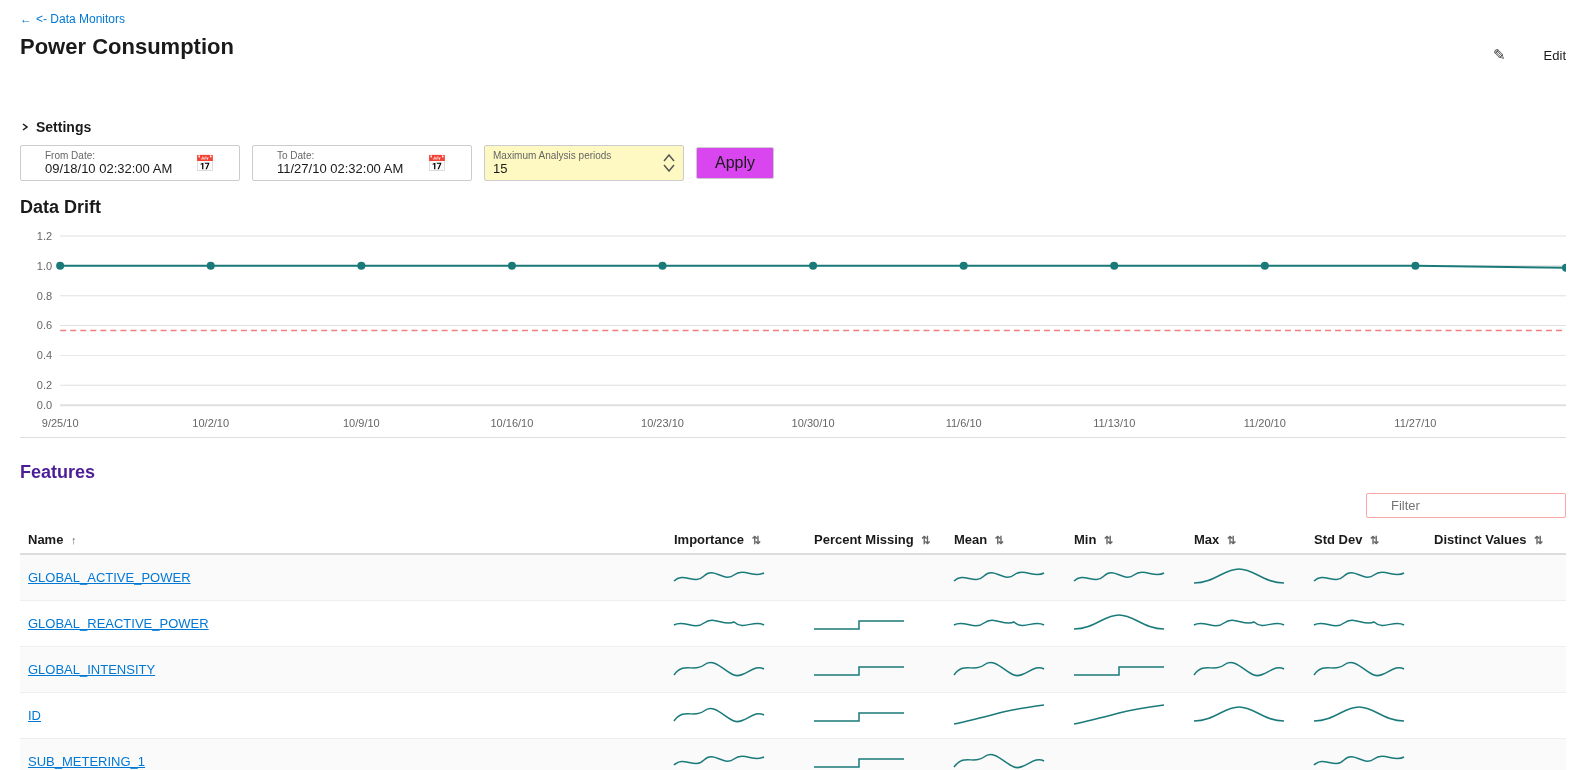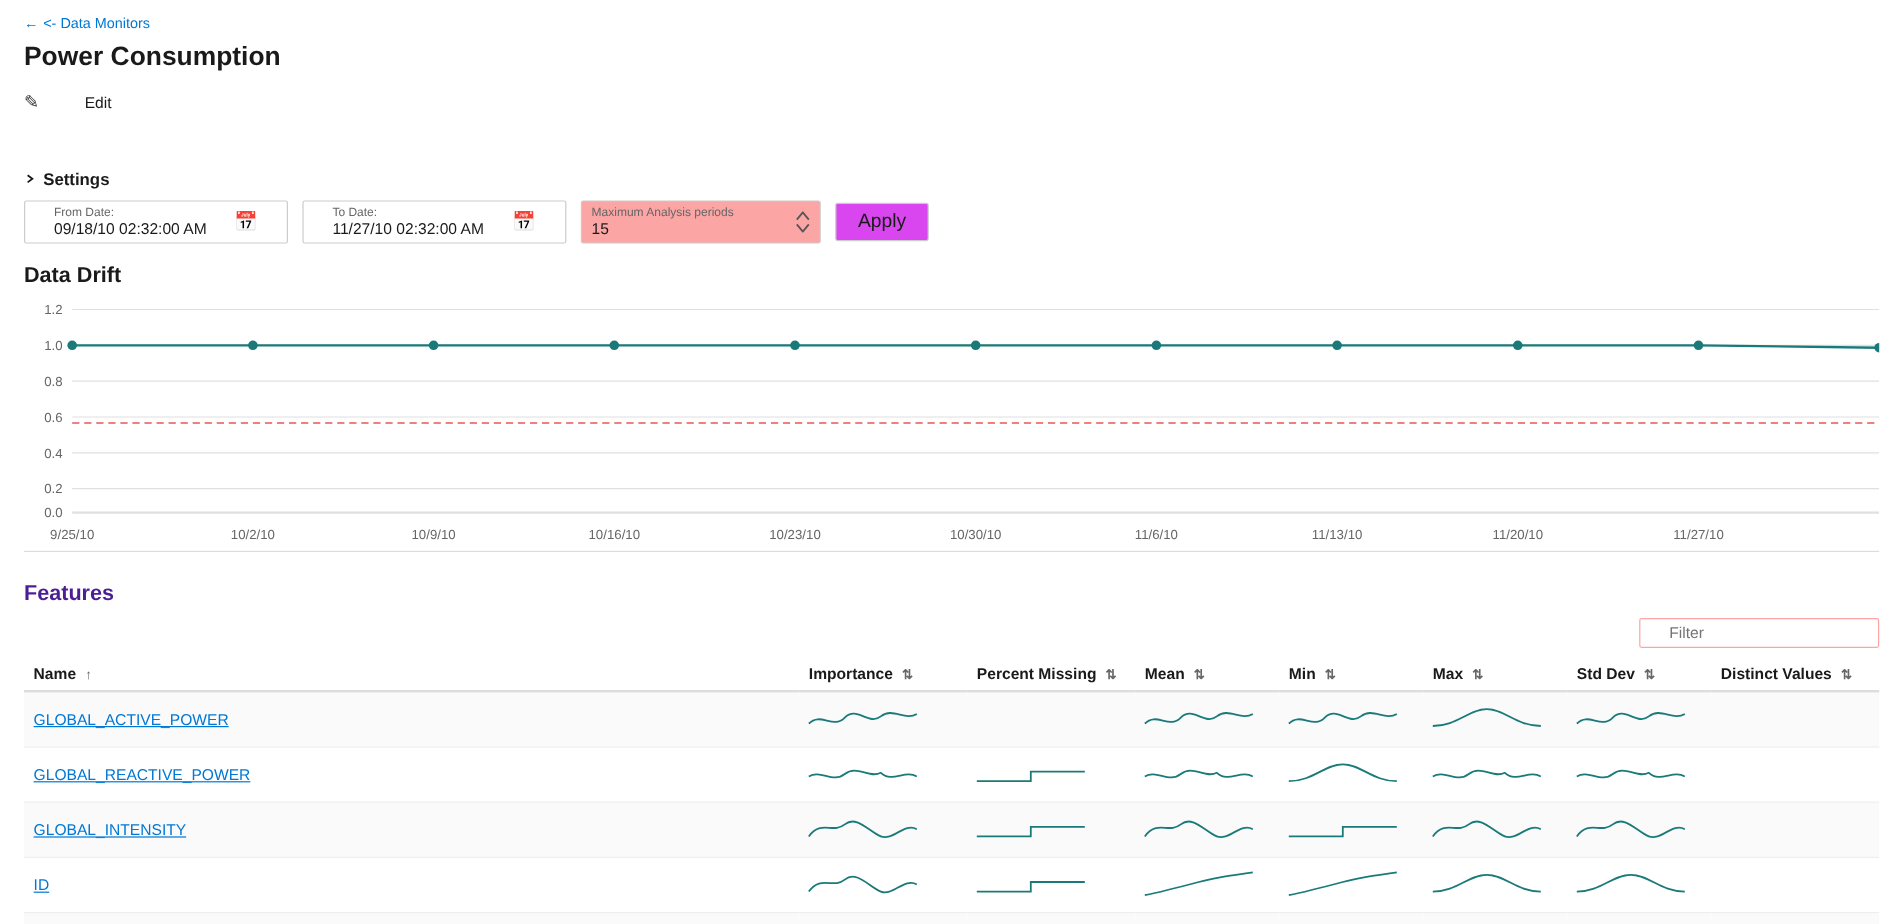--- a/index.html
+++ b/index.html
@@ -14,21 +14,21 @@
     .settings-section { margin-bottom: 16px; }
     .settings-header { display: flex; align-items: center; gap: 6px; font-weight: 600; font-size: 14px; color: #1a1a1a; cursor: pointer; margin-bottom: 10px; margin-top: 47px; }
     
     .settings-controls { display: flex; align-items: center; gap: 12px; }
     
     .date-input-wrap { border: 1px solid #ccc; border-radius: 2px; padding: 4px 24px; background: #fff; display: flex; align-items: center; justify-content: space-between; min-width: 220px; }
     .date-input-wrap .label { font-size: 10px; color: #666; display: block; }
     .date-input-wrap .value { font-size: 13px; color: #1a1a1a; }
     .date-input-wrap .cal-icon { color: #555; font-size: 16px; cursor: pointer; }
     
-    .max-analysis-wrap { border: 1px solid #ccc; border-radius: 2px; padding: 4px 8px; background: #fca5a5; display: flex; align-items: center; justify-content: space-between; min-width: 200px; }
+    .max-analysis-wrap { border: 1px solid #ccc; border-radius: 2px; padding: 4px 8px; background: #fef9c3; display: flex; align-items: center; justify-content: space-between; min-width: 200px; }
     .max-analysis-wrap .label { font-size: 10px; color: #666; display: block; }
     .max-analysis-wrap .value { font-size: 13px; color: #1a1a1a; }
     .max-analysis-arrows { display: flex; flex-direction: column; gap: 2px; cursor: pointer; }
     
     .apply-btn { border: 1px solid #ccc; background: #d946ef; padding: 6px 18px; border-radius: 2px; cursor: pointer; font-size: 16px; color: #1a1a1a; }
     
     h2 { font-size: 18px; font-weight: 700; color: #1a1a1a; margin-bottom: 0; }
     
     .chart-section { margin-bottom: 24px; }
     .chart-area { position: relative; width: 100%; height: 220px; border-bottom: 1px solid #ddd; }
@@ -60,21 +60,21 @@
 </head>
 <body>
 
 <div class="page">
 
   <div class="back-link">
     <span>←</span>
     <span>&lt;- Data Monitors</span>
   </div>
 
-  <div style="display:flex; justify-content:space-between; align-items:flex-start;flex-direction:column;">
+  <div style="display:flex; justify-content:space-between; align-items:center;">
     <h1>Power Consumption</h1>
     <div style="display:flex; align-items:center; gap:6px; margin-top:4px;">
       <span style="font-size:15px;">✎</span>
       <span style="color:#1a1a1a; cursor:pointer; font-size:13px;padding-left:32px;">Edit</span>
     </div>
   </div>
 
   <div class="settings-section">
     <div class="settings-header">
       <svg width="10" height="10" viewBox="0 0 10 10">

